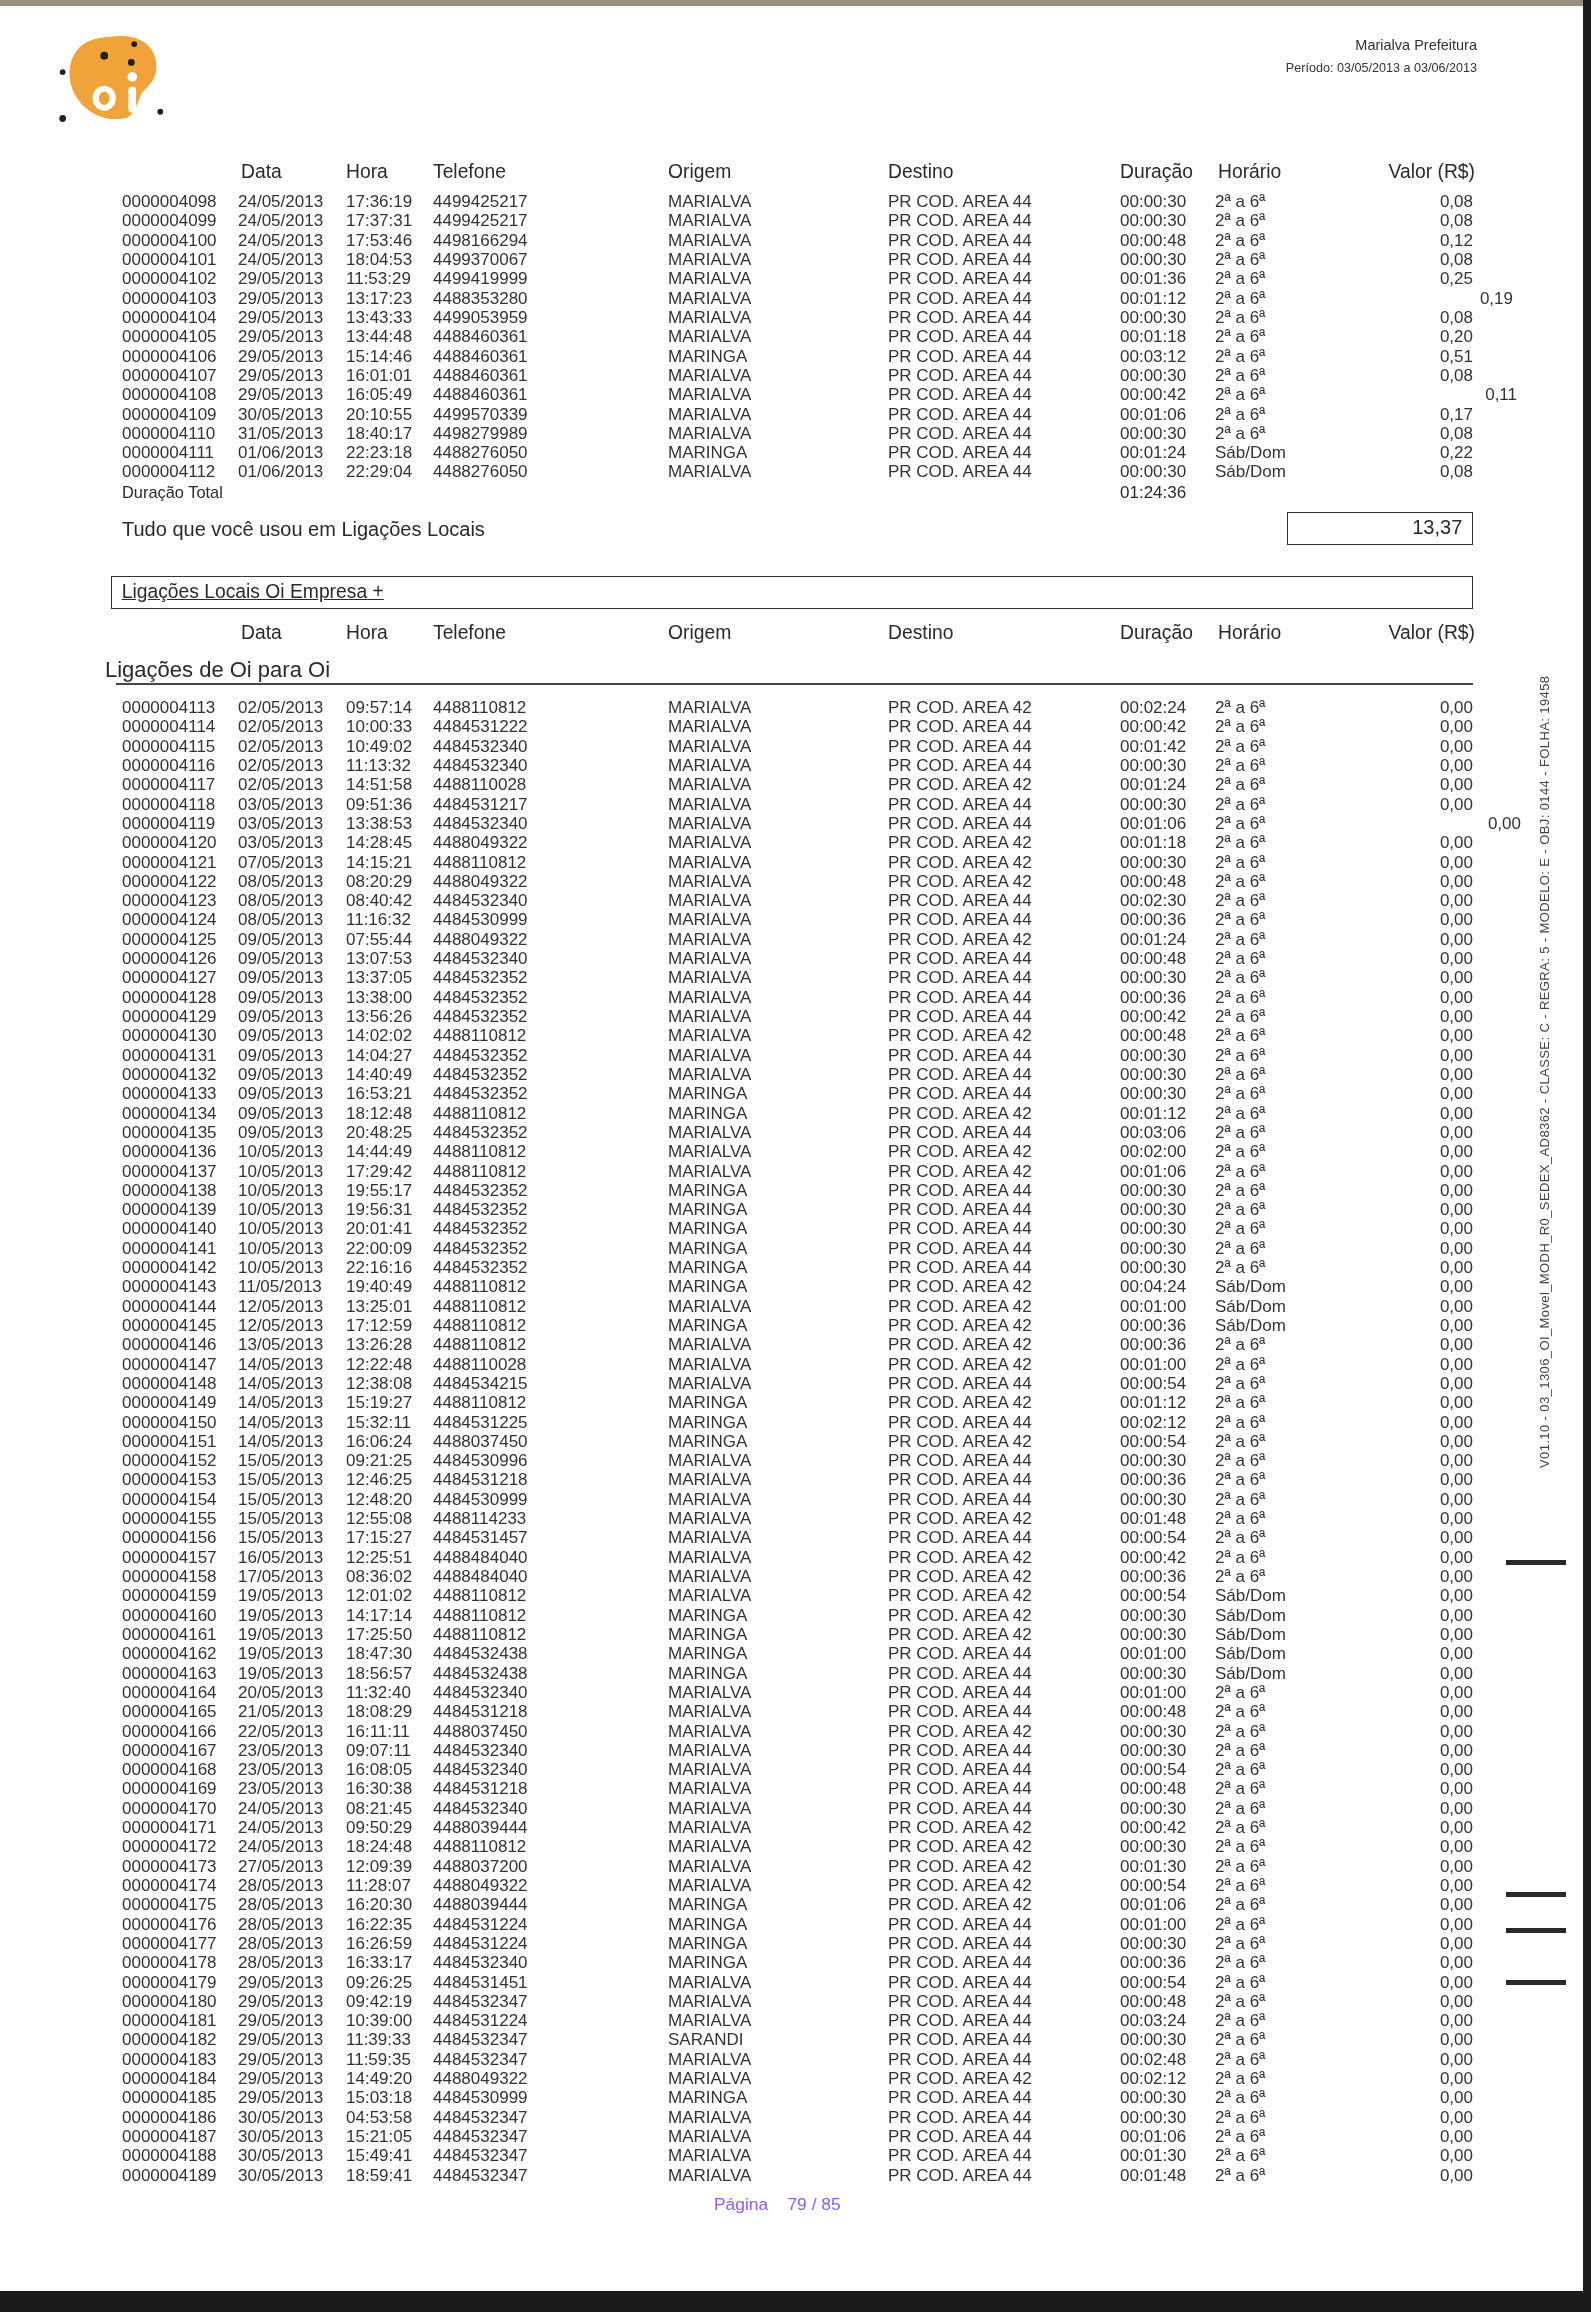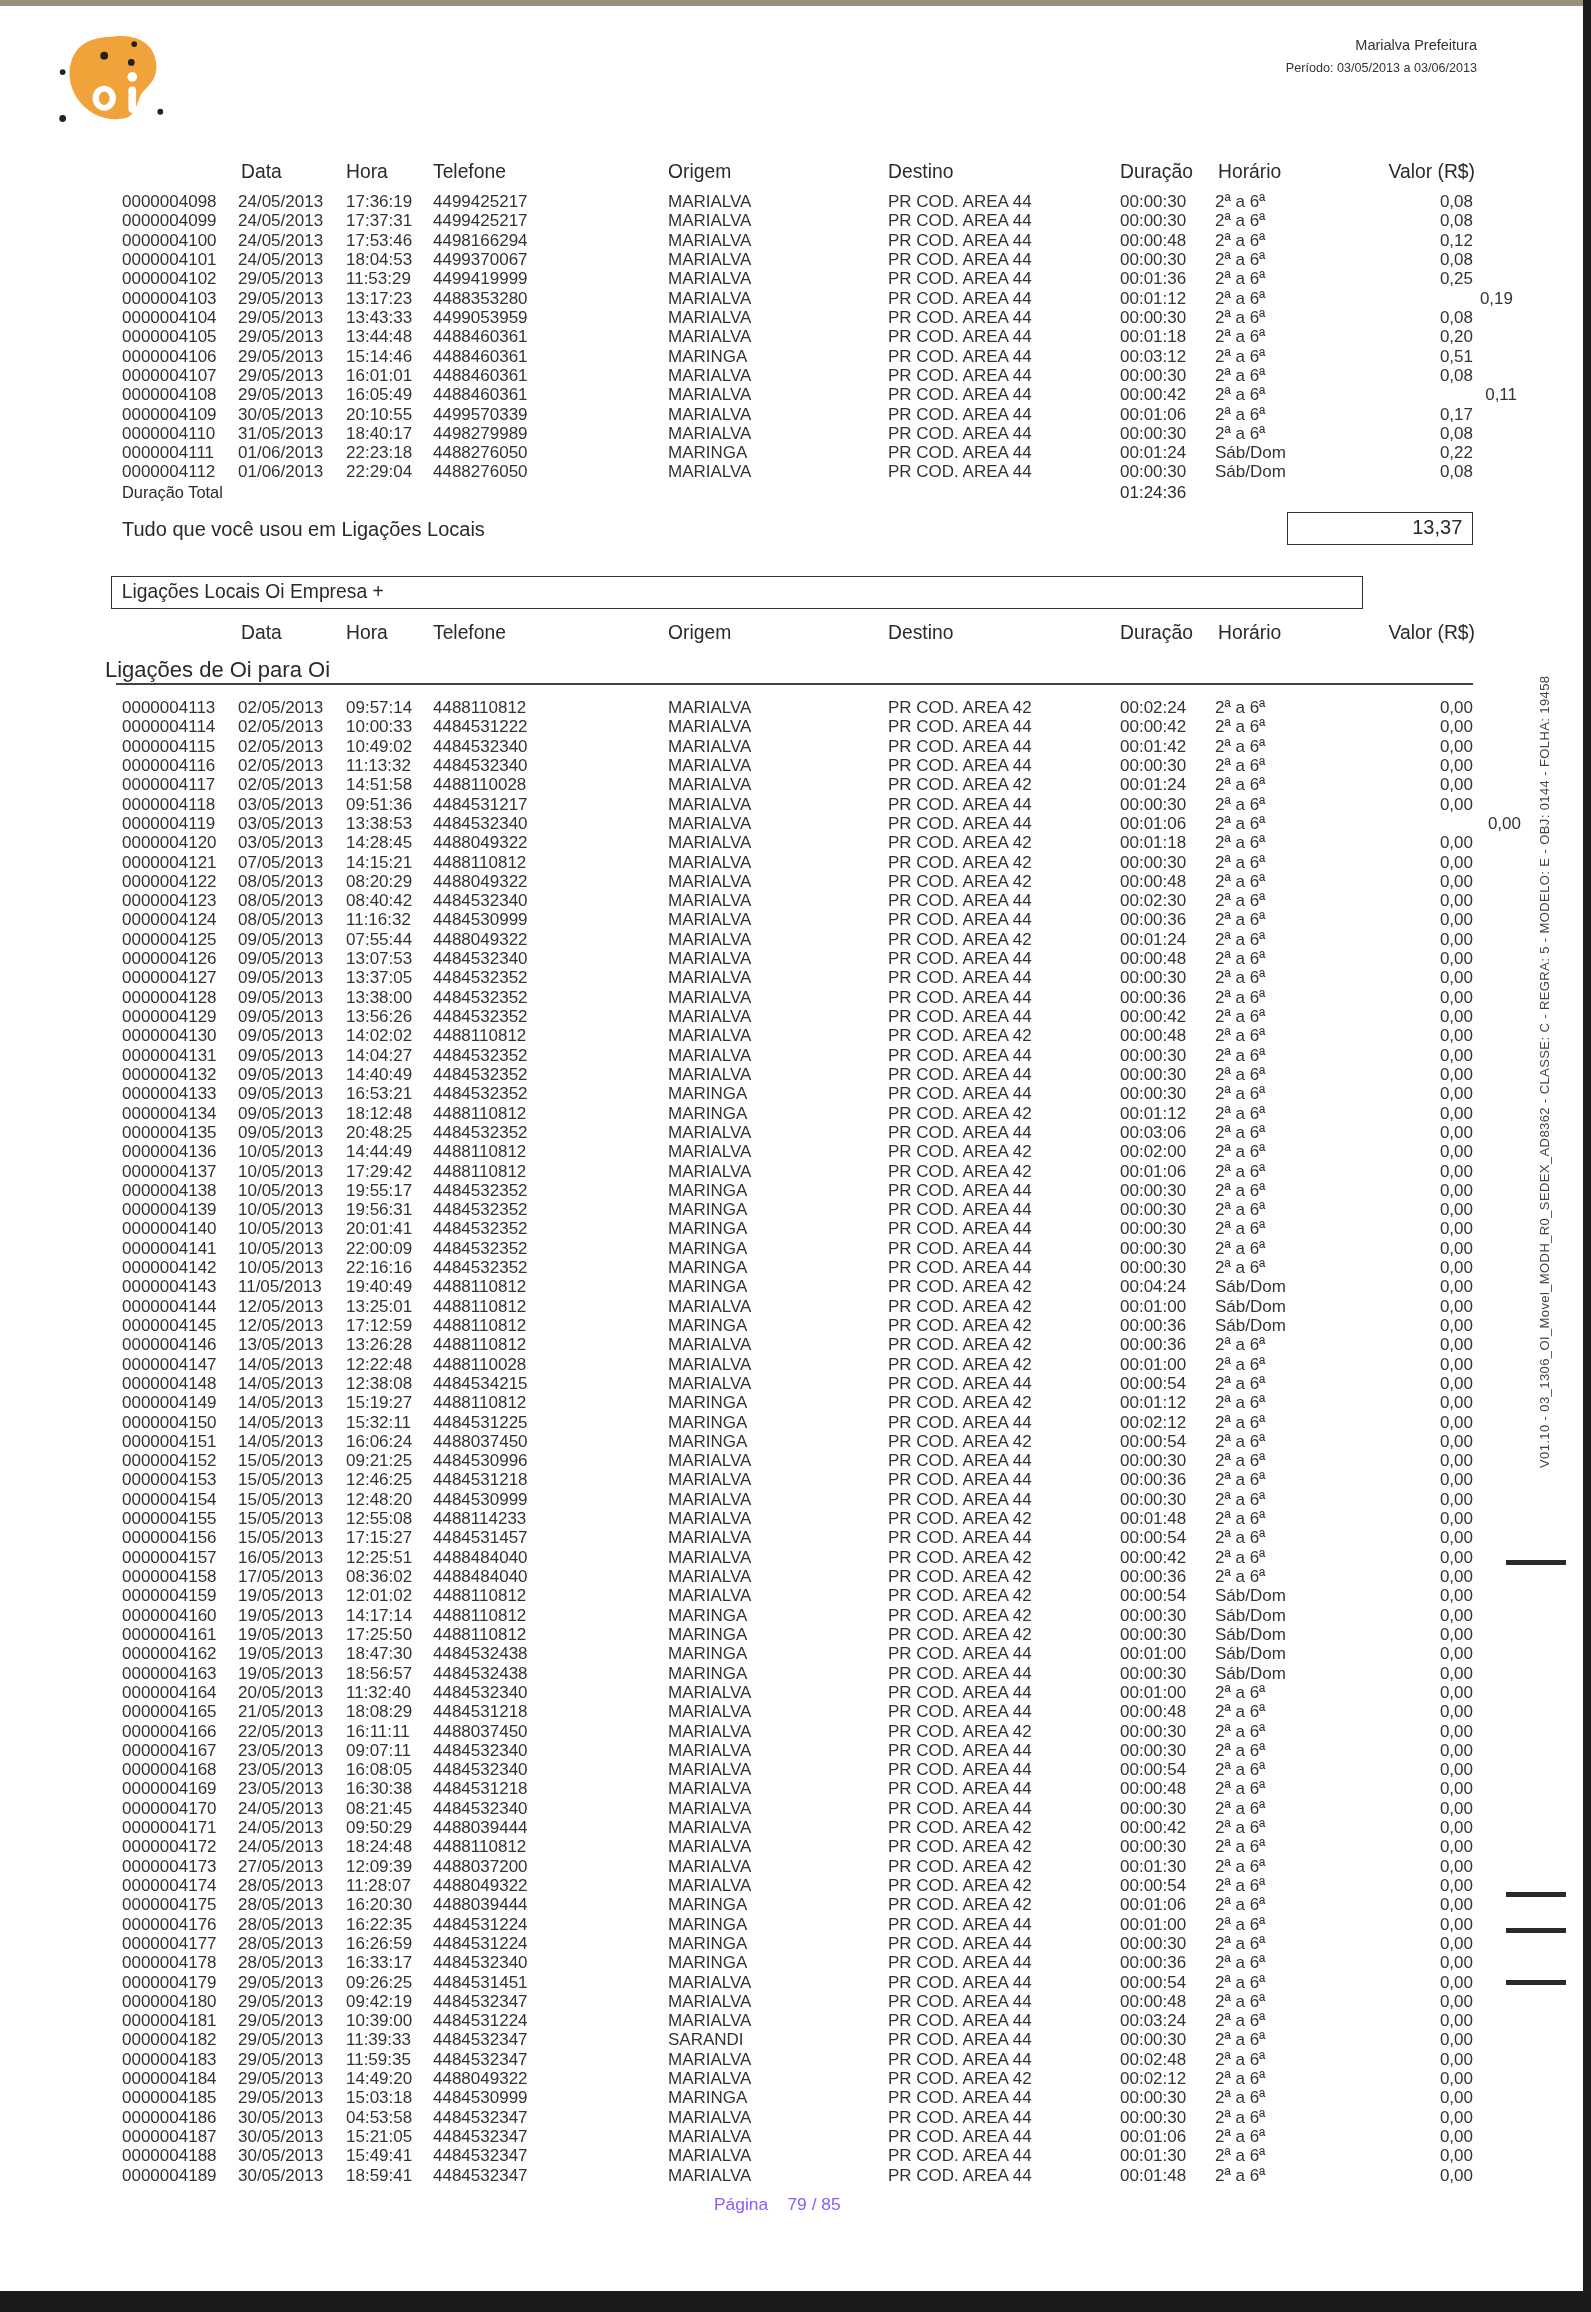--- a/index.html
+++ b/index.html
@@ -49,23 +49,23 @@
   .h-hor { left: 1218px; }
   .h-val { right: 116px; }
 
   .label { position: absolute; font-size: 18.3px; color: #2a2a2a; white-space: nowrap; }
   .total-box {
     position: absolute; left: 1287px; top: 512px; width: 186px; height: 33px;
     border: 1.9px solid #333; box-sizing: border-box; text-align: right;
     padding-right: 9.7px; font-size: 20px; line-height: 29px; color: #2a2a2a;
   }
   .section-box {
-    position: absolute; left: 111px; top: 576px; width: 1252px; height: 33px;
+    position: absolute; left: 111px; top: 576px; width: 1362px; height: 33px;
     border: 1.9px solid #333; box-sizing: border-box; font-size: 19.3px;
-    line-height: 29px; padding-left: 9.7px; color: #2a2a2a;
+    line-height: 29px; padding-left: 9.7px; color: #2a2a2a; text-decoration: underline;
   }
   .rule { position: absolute; left: 116px; width: 1357px; height: 1.9px; background: #444; }
   .footer { position: absolute; left: 714px; top: 2194px; font-size: 17.4px; color: #8b5cf6; }
   .footer .num { margin-left: 19.3px; }
 </style>
 </head>
 <body>
 
 <div class="scan-top"></div>
 <div class="scan-right"></div>

